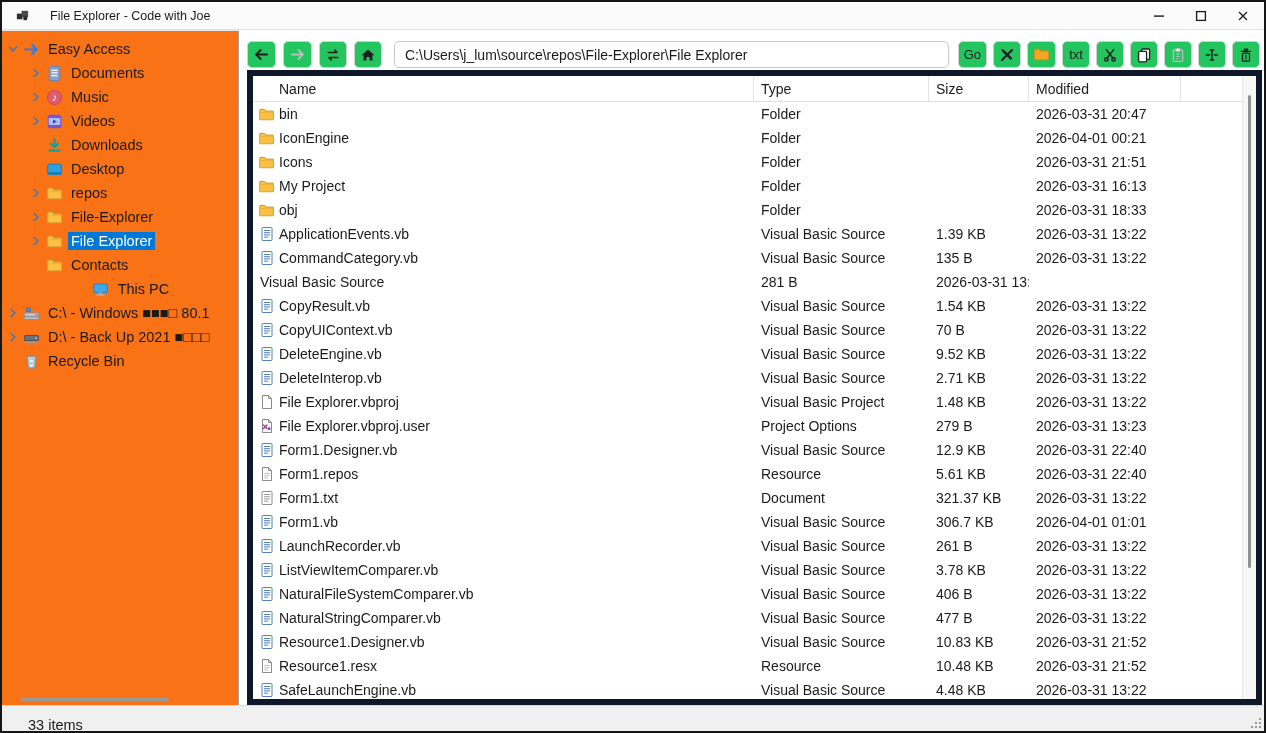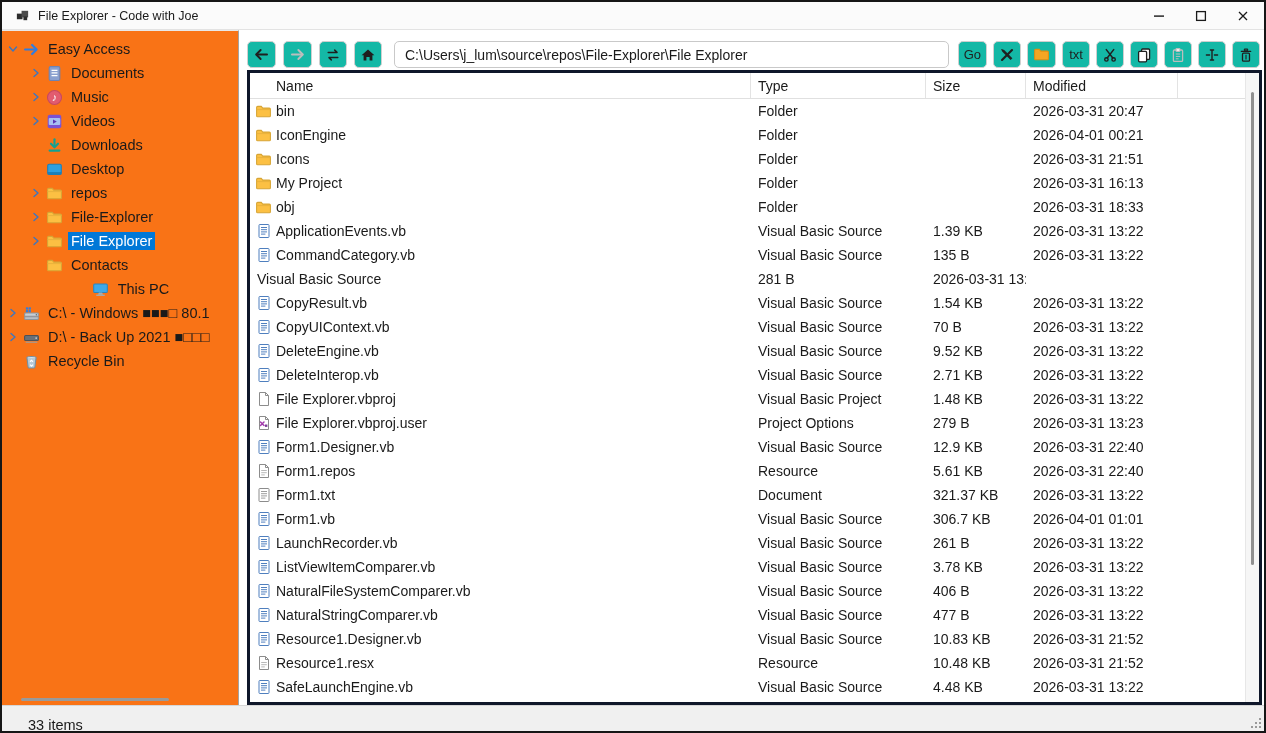--- a/index.html
+++ b/index.html
@@ -9,21 +9,21 @@
     position: relative; width: 1266px; height: 733px;
     background: #ffffff; border: 2px solid #161616;
     display: flex; flex-direction: column; overflow: hidden;
   }
   
   .titlebar {
     height: 28px; background: #fbfbfb; border-bottom: 1px solid #e3e3e3;
     display: flex; align-items: center; flex: none;
   }
   .titlebar .appicon { margin-left: 12px; width: 16px; height: 16px; display:flex; align-items:center; justify-content:center; }
-  .titlebar .title { margin-left: 8px; font-size: 12.5px; color: #1a1a1a; }
+  .titlebar .title { margin-left: 20px; font-size: 12.5px; color: #1a1a1a; }
   .win-controls { margin-left: auto; display: flex; height: 100%; }
   .win-btn { width: 42px; height: 100%; display: flex; align-items: center; justify-content: center; color:#1a1a1a; background: transparent; border: none; cursor: default; }
   
   .content { flex: 1; display: flex; min-height: 0; background: #fff; }
   .sidebar {
     width: 237px; flex: none; position: relative;
     border-right: 1px solid #a3a3a3; border-top: 1px solid #e9e9e9;
     background: #f97316; overflow: hidden; padding-top: 6px;
   }
   .tree-item {
@@ -34,36 +34,36 @@
   .tree-chevron { width: 14px; height: 16px; flex: none; display: flex; align-items: center; justify-content: center; margin-right: 2px; }
   .tree-icon { width: 18px; height: 18px; flex: none; display: flex; align-items: center; justify-content: center; margin-right: 5px; }
   .tree-label { padding: 1px 3px; border-radius: 0; }
   .tree-item.selected .tree-label { background: var(--accent, #0078d7); color: #fff; }
   .hscrollbar { position: absolute; bottom: 4px; left: 19px; width: 148px; height: 3px; background: #9a9a9a; border-radius: 2px; }
   
   .rightcol { flex: 1; display: flex; flex-direction: column; min-width: 0; padding: 4px 2px 0 8px; }
   .toolbar { height: 34px; flex: none; display: flex; align-items: flex-end; gap: 7px; padding-right: 2px; }
   .tbtn {
     height: 27px; min-width: 28px; flex: none;
-    border: 1px solid #cfcfcf; border-radius: 5px; background: #14b8a6;
+    border: 1px solid #cfcfcf; border-radius: 5px; background: #22c55e;
     display: flex; align-items: center; justify-content: center;
     color: #1f1f1f; font-size: 13px; padding: 0 5px; cursor: default;
   }
   .tbtn.disabled { color: #bdbdbd; }
   .tbtn .icon { display: flex; align-items: center; justify-content: center; }
   .addressbar {
     flex: 1; height: 27px; margin: 0 2px 0 5px; min-width: 0;
     border: 1px solid #c9c9c9; border-radius: 5px;
     padding: 0 10px; font-size: 14px; color: #1a1a1a; background: #fff; outline: none;
     font-family: "Liberation Sans", "DejaVu Sans", sans-serif;
   }
   
   .listpanel {
     flex: 1; margin-top: 2px; min-height: 0; position: relative;
-    border: 3px solid #0f172a; background: #fff; overflow: hidden;
+    border: 6px solid #0f172a; background: #fff; overflow: hidden;
   }
   .list-grid-row { display: grid; grid-template-columns: 501px 175px 100px 152px 1fr; }
   .list-header { height: 26px; border-bottom: 1px solid #e0e0e0; }
   .hcell {
     display: flex; align-items: center; font-size: 14px; color: #1a1a1a;
     border-right: 1px solid #e3e3e3; padding-left: 7px; cursor: default;
   }
   .hcell.first { padding-left: 26px; }
   .hcell.filler { border-right: none; }
   .list-body { position: absolute; top: 26px; left: 0; right: 14px; bottom: 0; overflow: hidden; }

